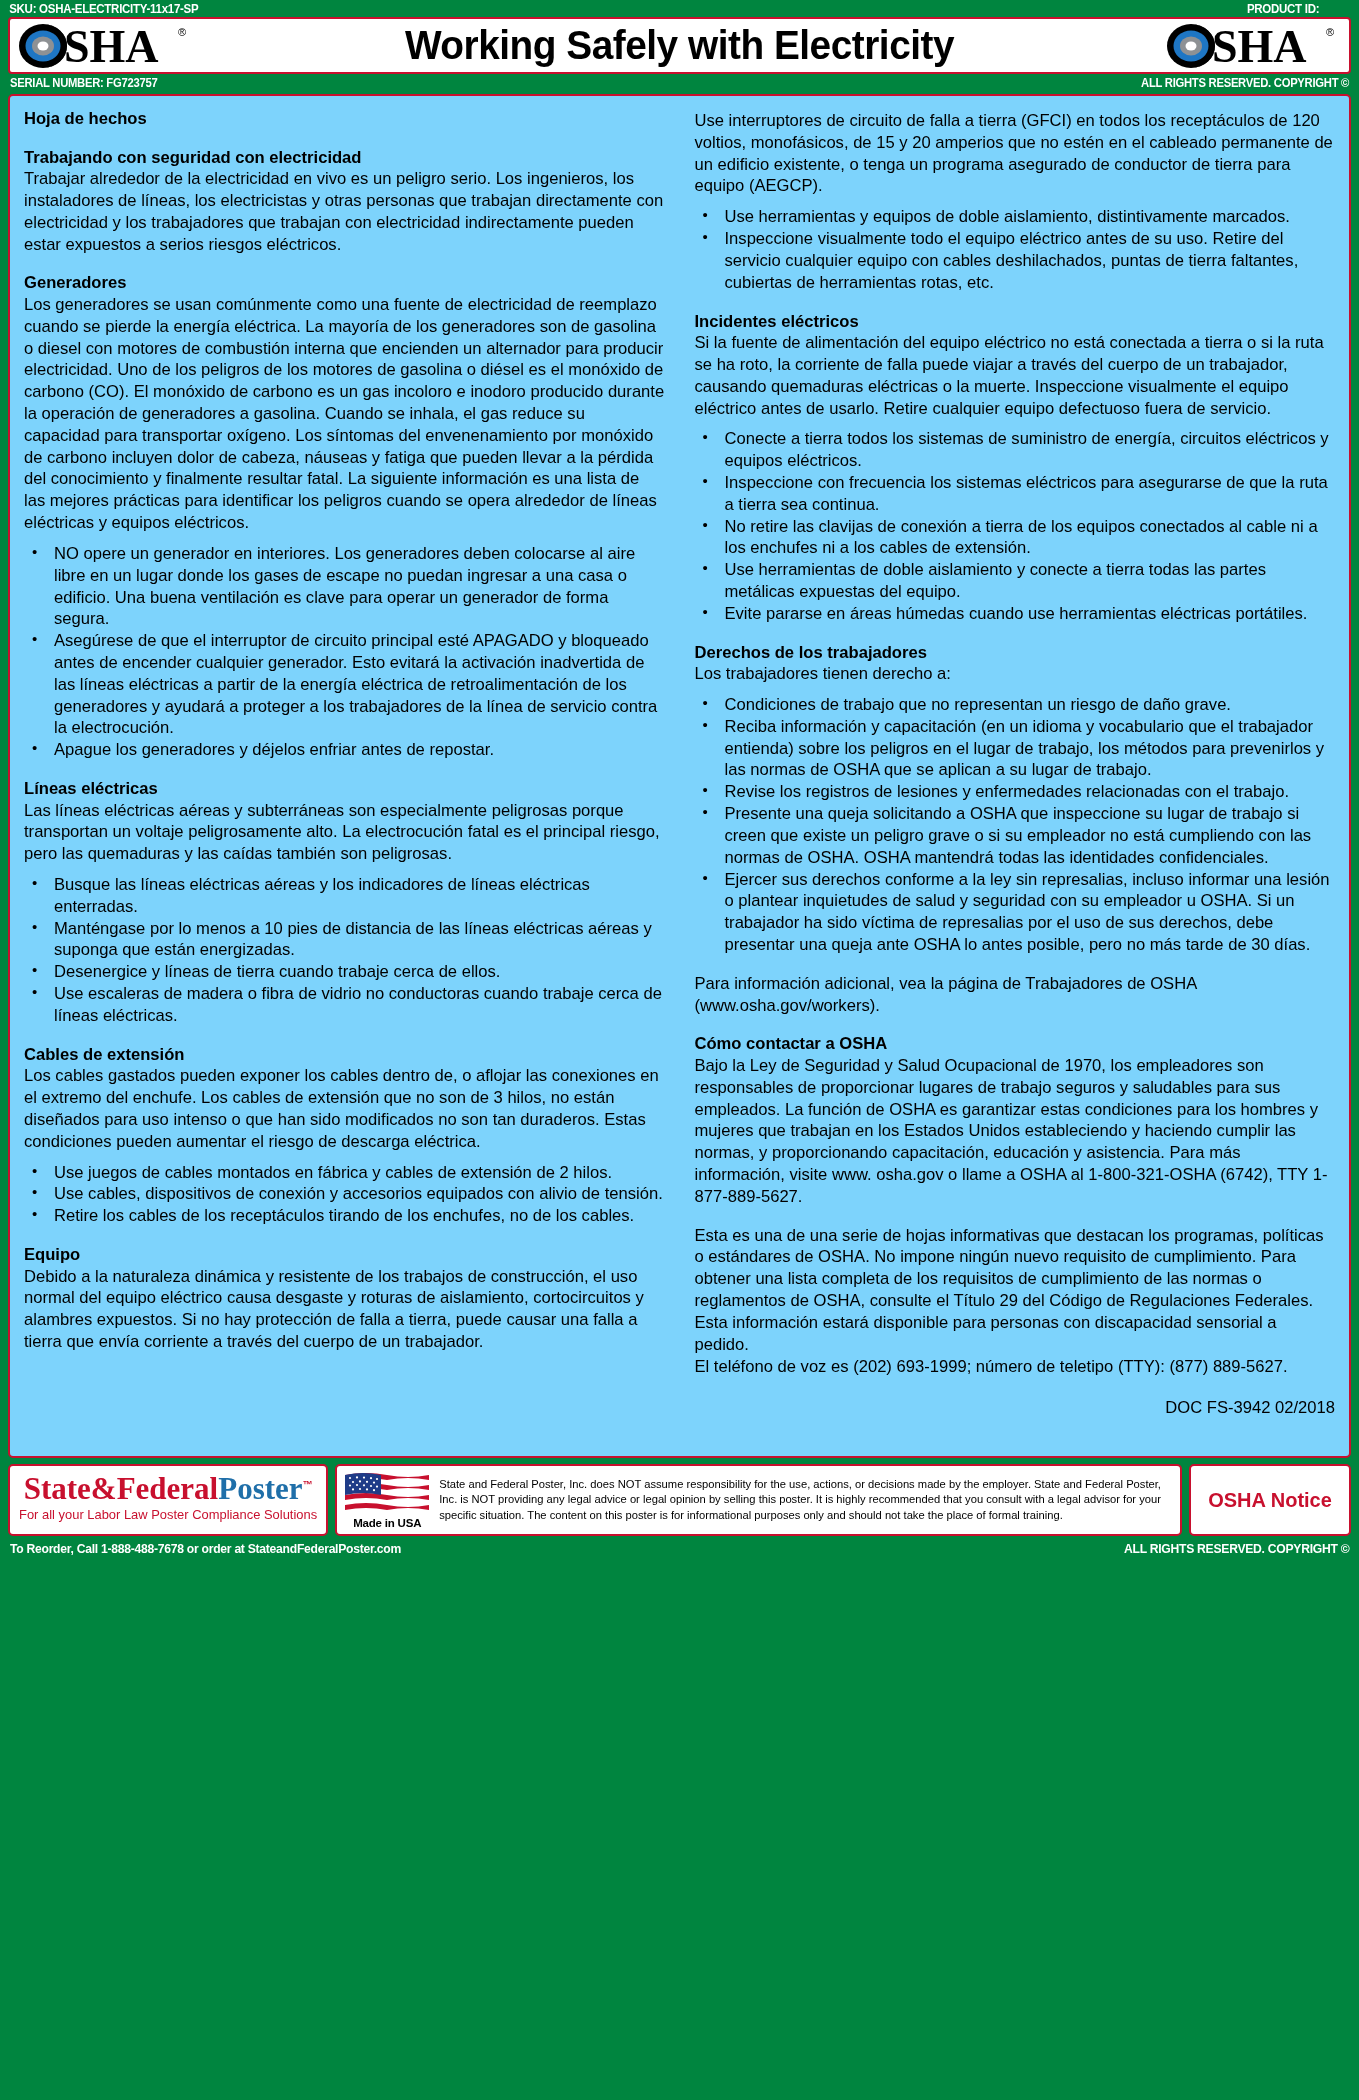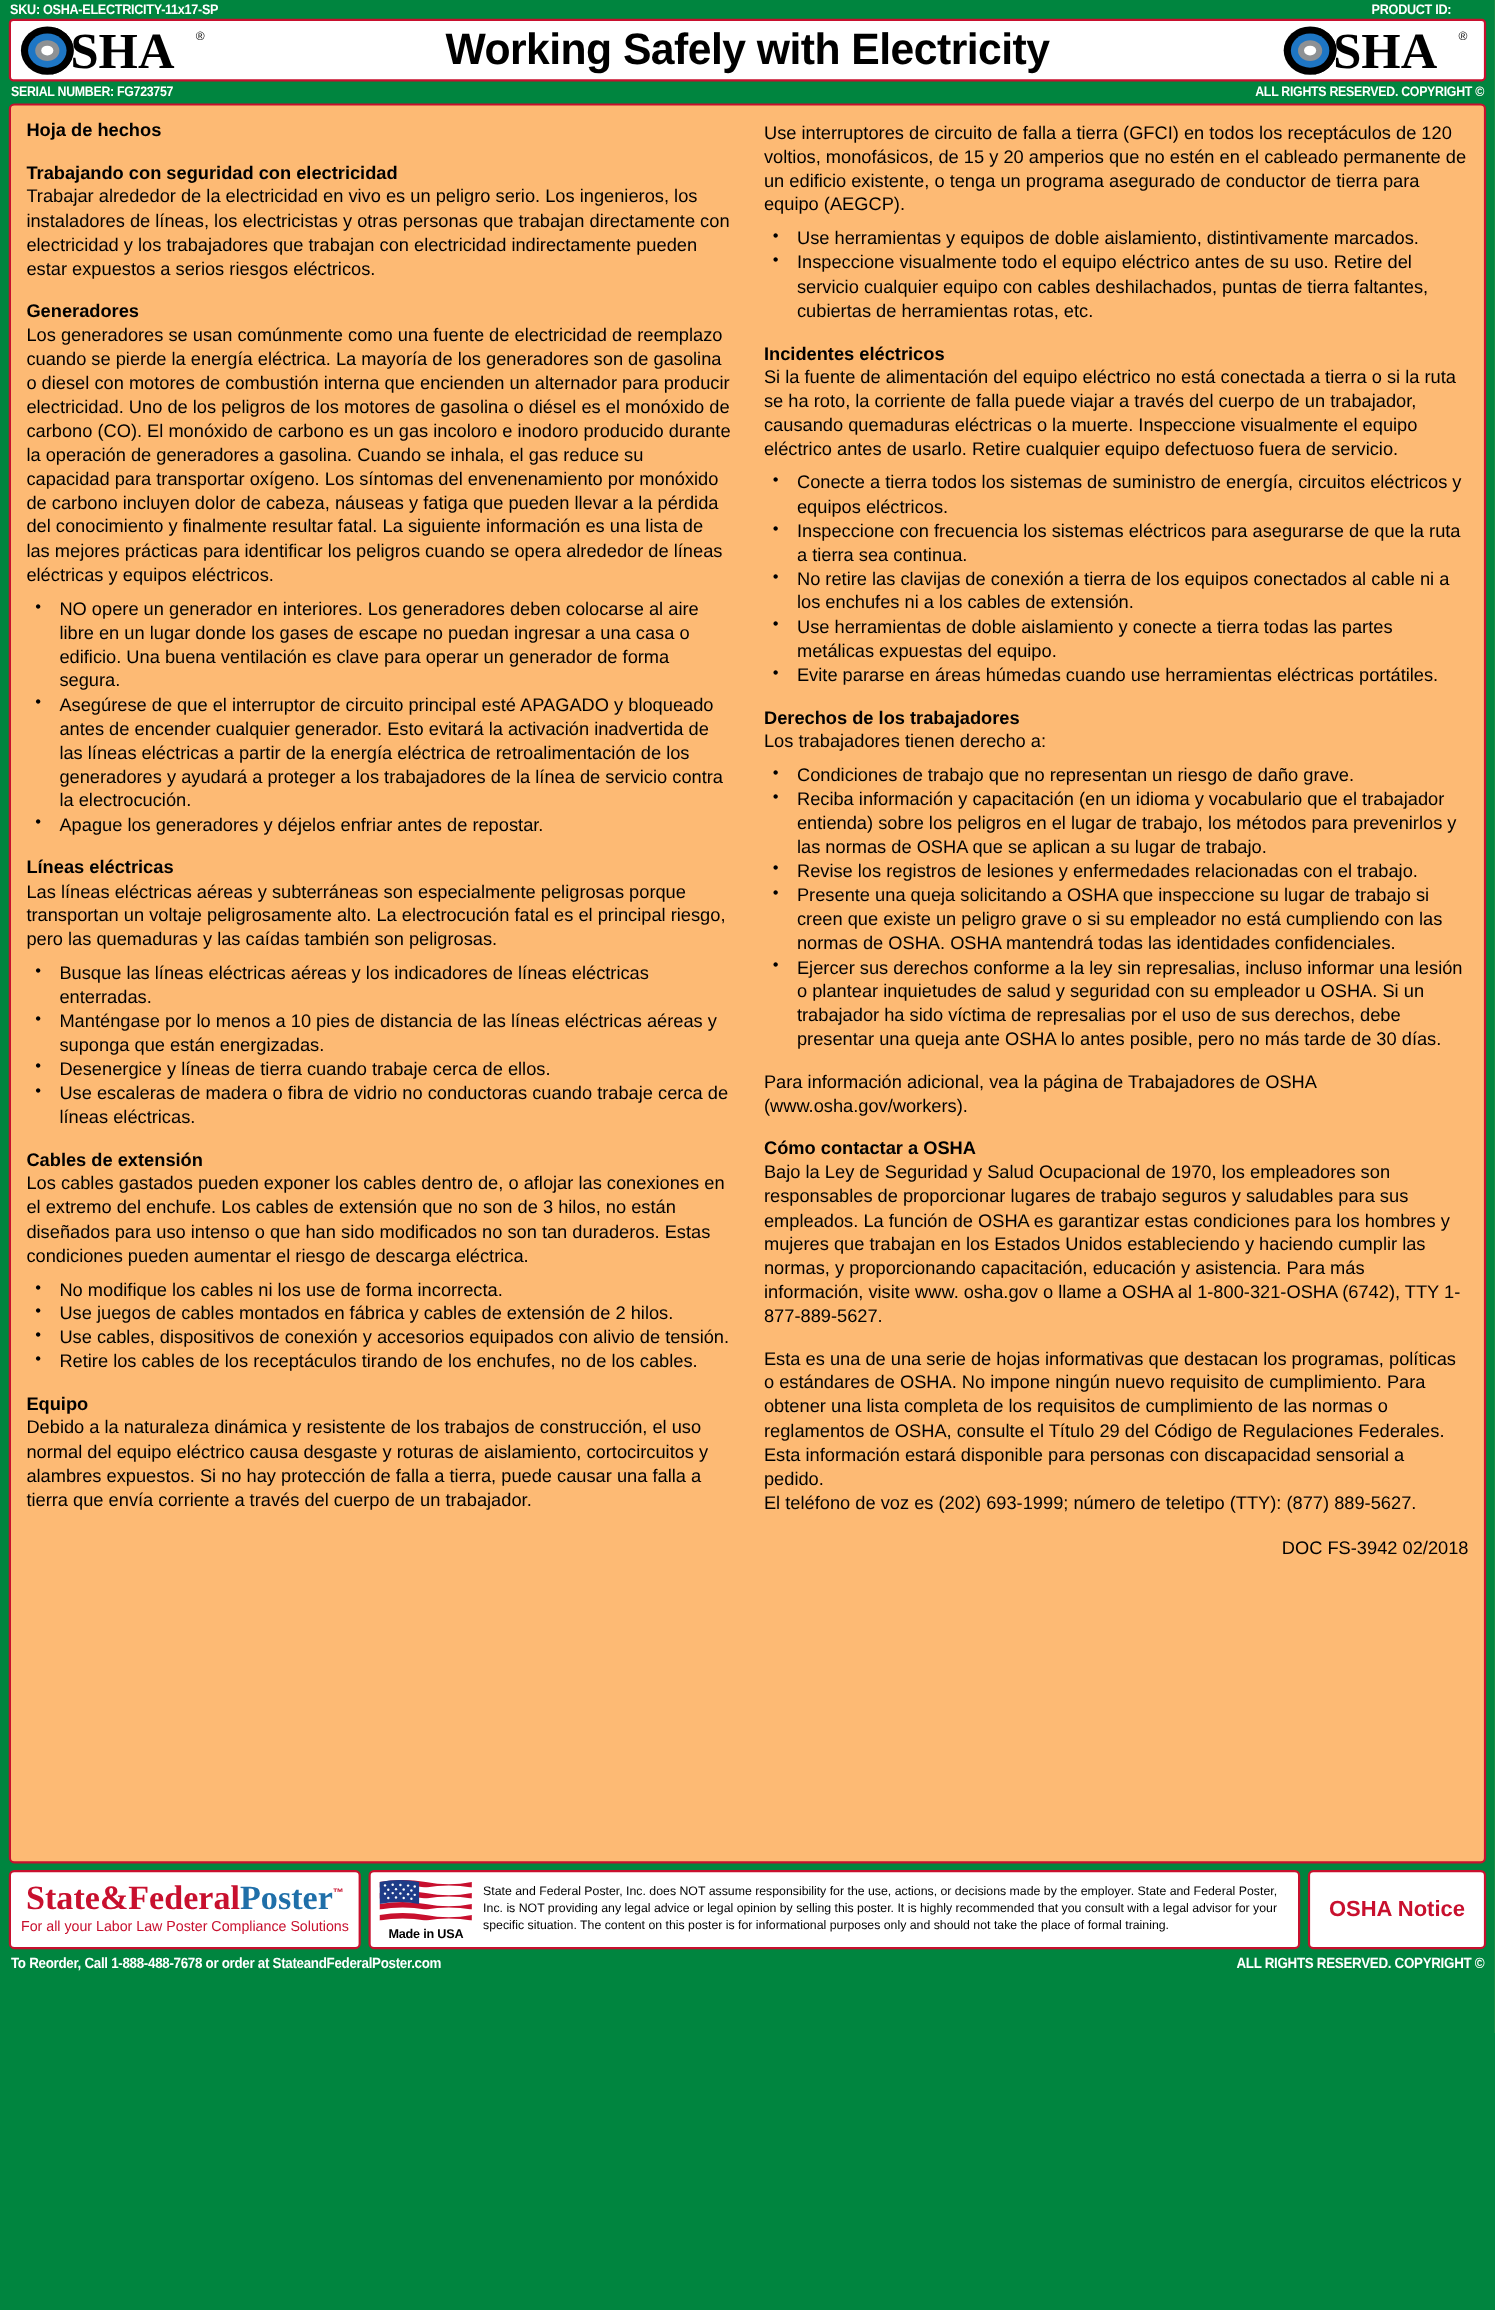--- a/index.html
+++ b/index.html
@@ -69,22 +69,22 @@
     font-size: 12.5px;
     font-weight: bold;
     letter-spacing: -0.3px;
   }
   .serial-strip span { transform: scaleX(0.9); transform-origin: left center; }
   .serial-strip .right { transform-origin: right center; }
 
   
   .body-panel {
     margin: 2px 8px 0 8px;
-    height: 1600px;
-    background: #fdba74;
+    height: 1364px;
+    background: #7dd3fc;
     border: 2.5px solid #C8102E;
     border-radius: 5px;
     display: flex;
     padding: 12px 14px 8px 14px;
     gap: 30px;
   }
   .col {
     flex: 1 1 50%;
     min-width: 0;
     font-size: 16.6px;
@@ -294,21 +294,20 @@
       <li>Manténgase por lo menos a 10 pies de distancia de las líneas eléctricas aéreas y suponga que están energizadas.</li>
       <li>Desenergice y líneas de tierra cuando trabaje cerca de ellos.</li>
       <li>Use escaleras de madera o fibra de vidrio no conductoras cuando trabaje cerca de líneas eléctricas.</li>
     </ul>
     <div class="gap"></div>
 
     <h2 class="section-head">Cables de extensión</h2>
     <p class="para">Los cables gastados pueden exponer los cables dentro de, o aflojar las conexiones en el extremo del enchufe. Los cables de extensión que no son de 3 hilos, no están diseñados para uso intenso o que han sido modificados no son tan duraderos. Estas condiciones pueden aumentar el riesgo de descarga eléctrica.</p>
     <div class="gap-sm"></div>
     <ul class="bullets">
-      <li>No modifique los cables ni los use de forma incorrecta.</li>
       <li>Use juegos de cables montados en fábrica y cables de extensión de 2 hilos.</li>
       <li>Use cables, dispositivos de conexión y accesorios equipados con alivio de tensión.</li>
       <li>Retire los cables de los receptáculos tirando de los enchufes, no de los cables.</li>
     </ul>
     <div class="gap"></div>
 
     <h2 class="section-head">Equipo</h2>
     <p class="para">Debido a la naturaleza dinámica y resistente de los trabajos de construcción, el uso normal del equipo eléctrico causa desgaste y roturas de aislamiento, cortocircuitos y alambres expuestos. Si no hay protección de falla a tierra, puede causar una falla a tierra que envía corriente a través del cuerpo de un trabajador.</p>
   </div>
 

